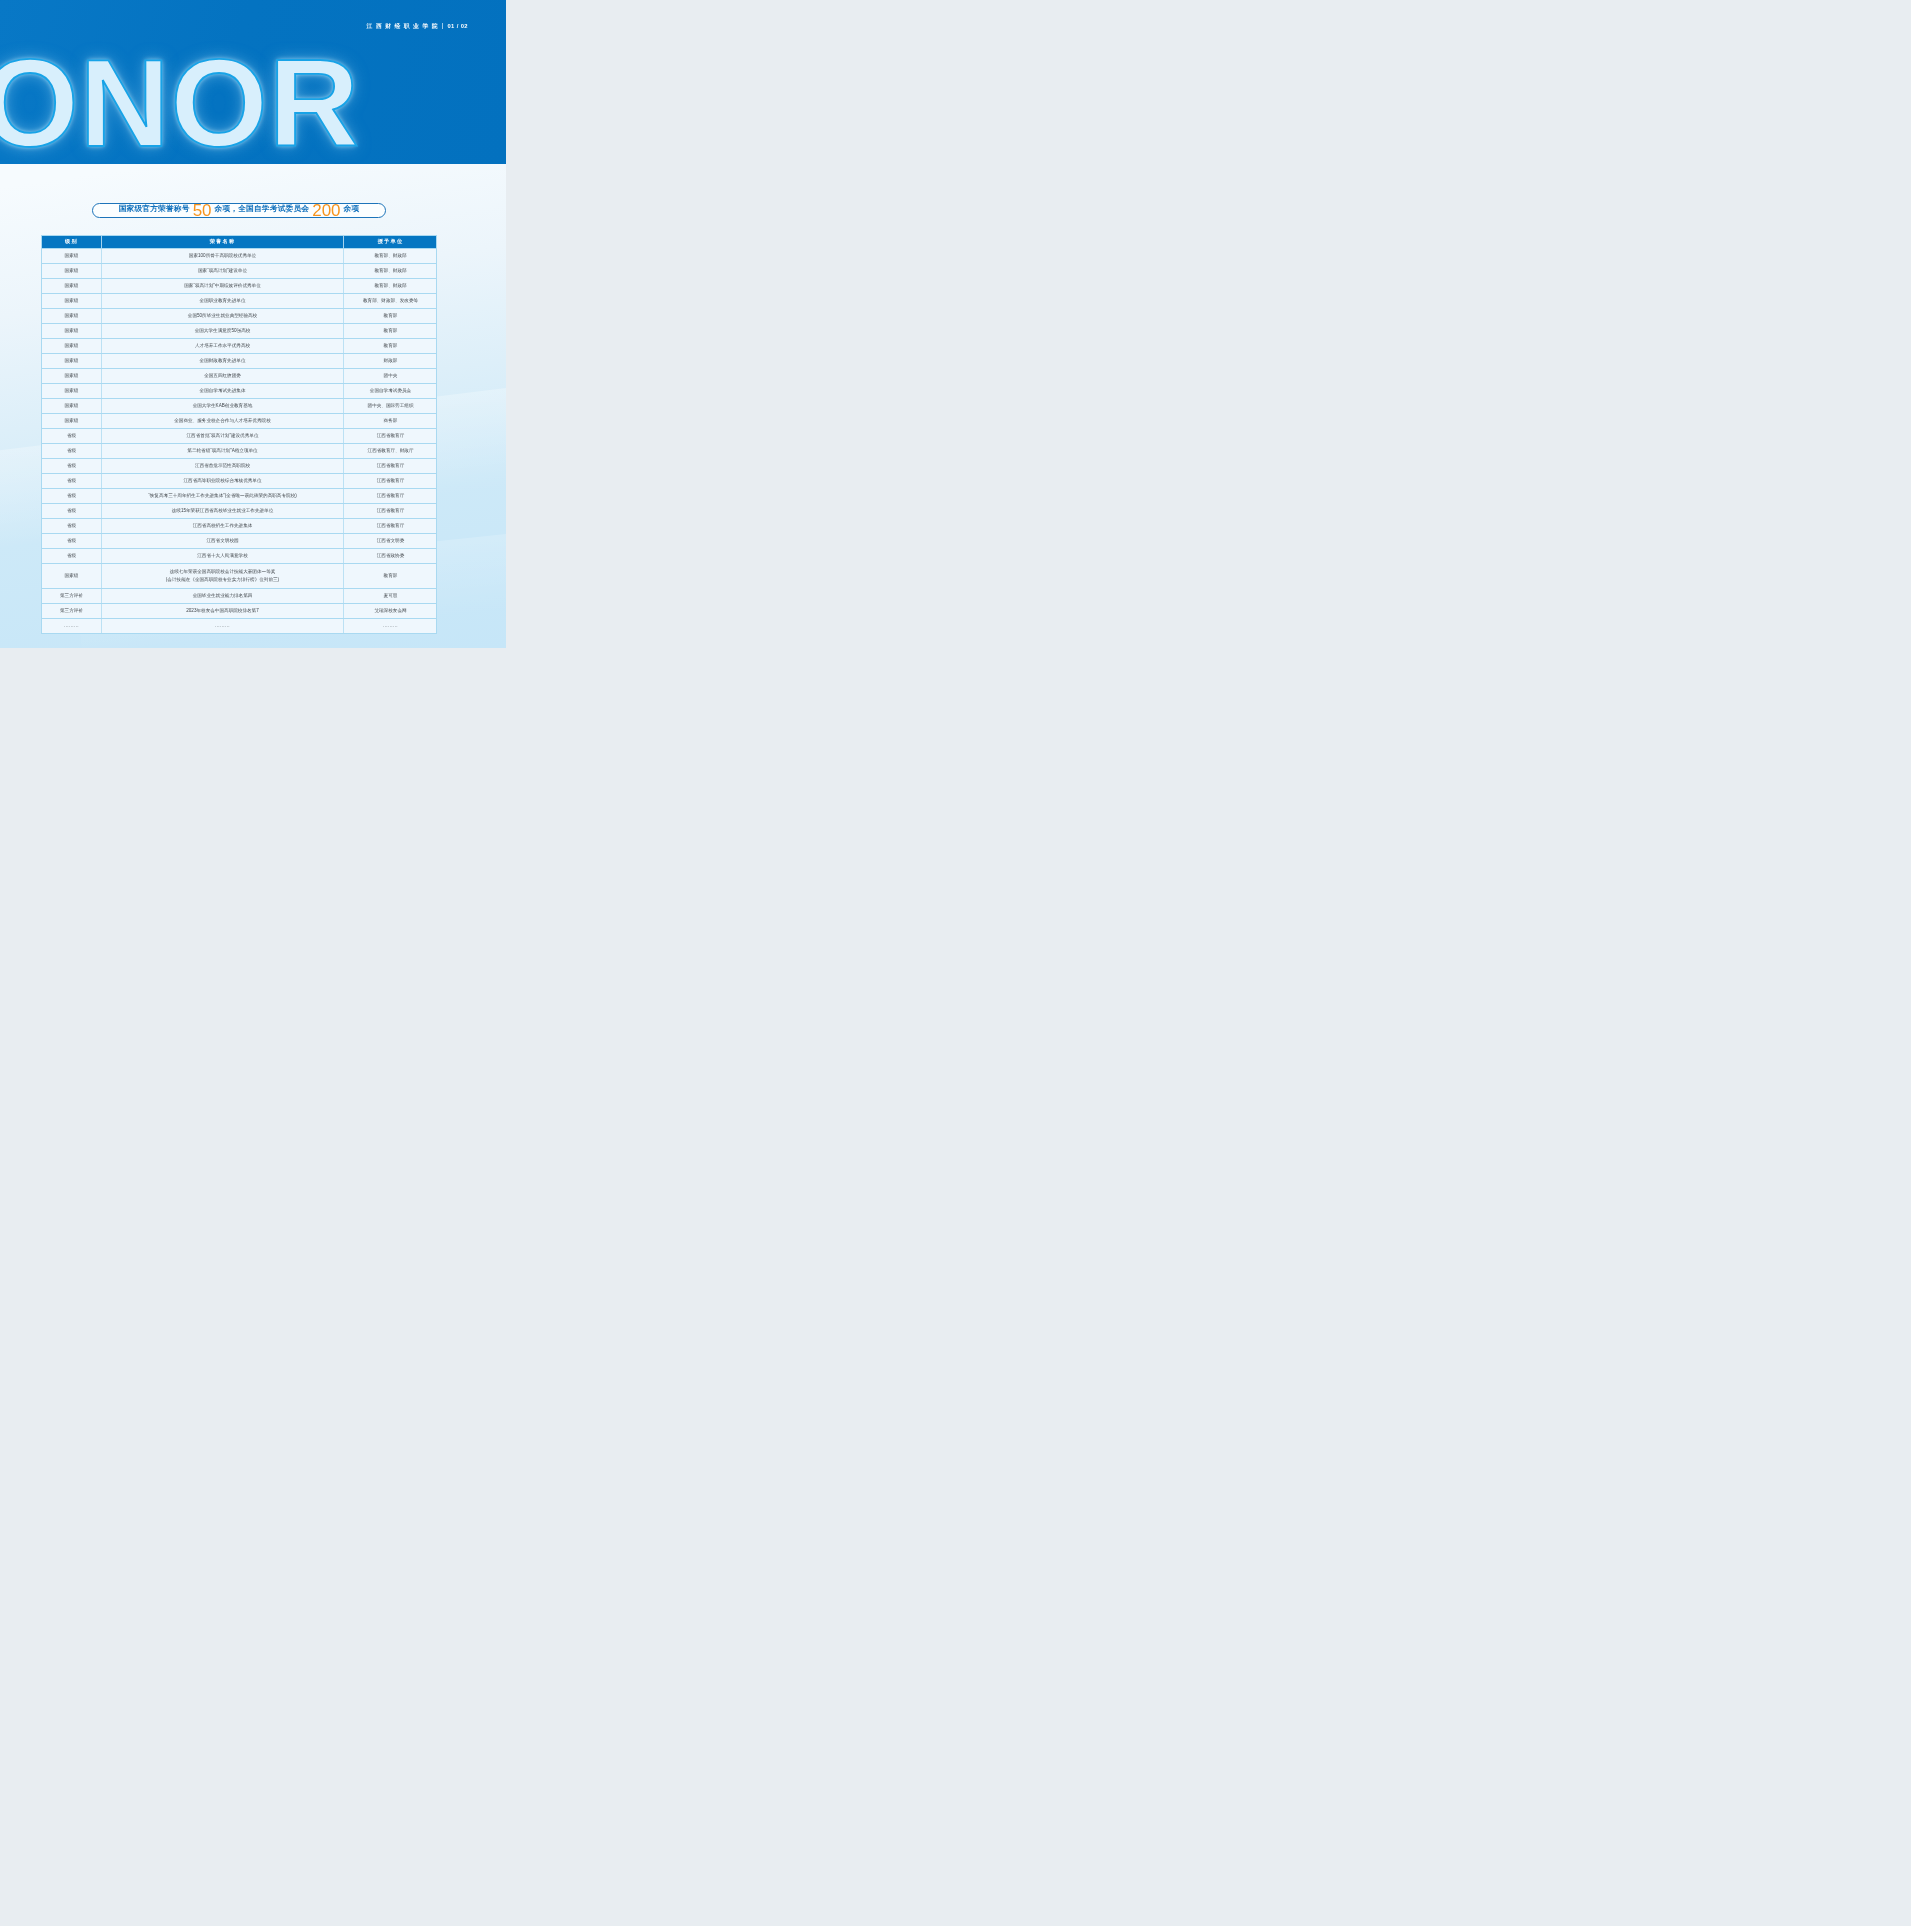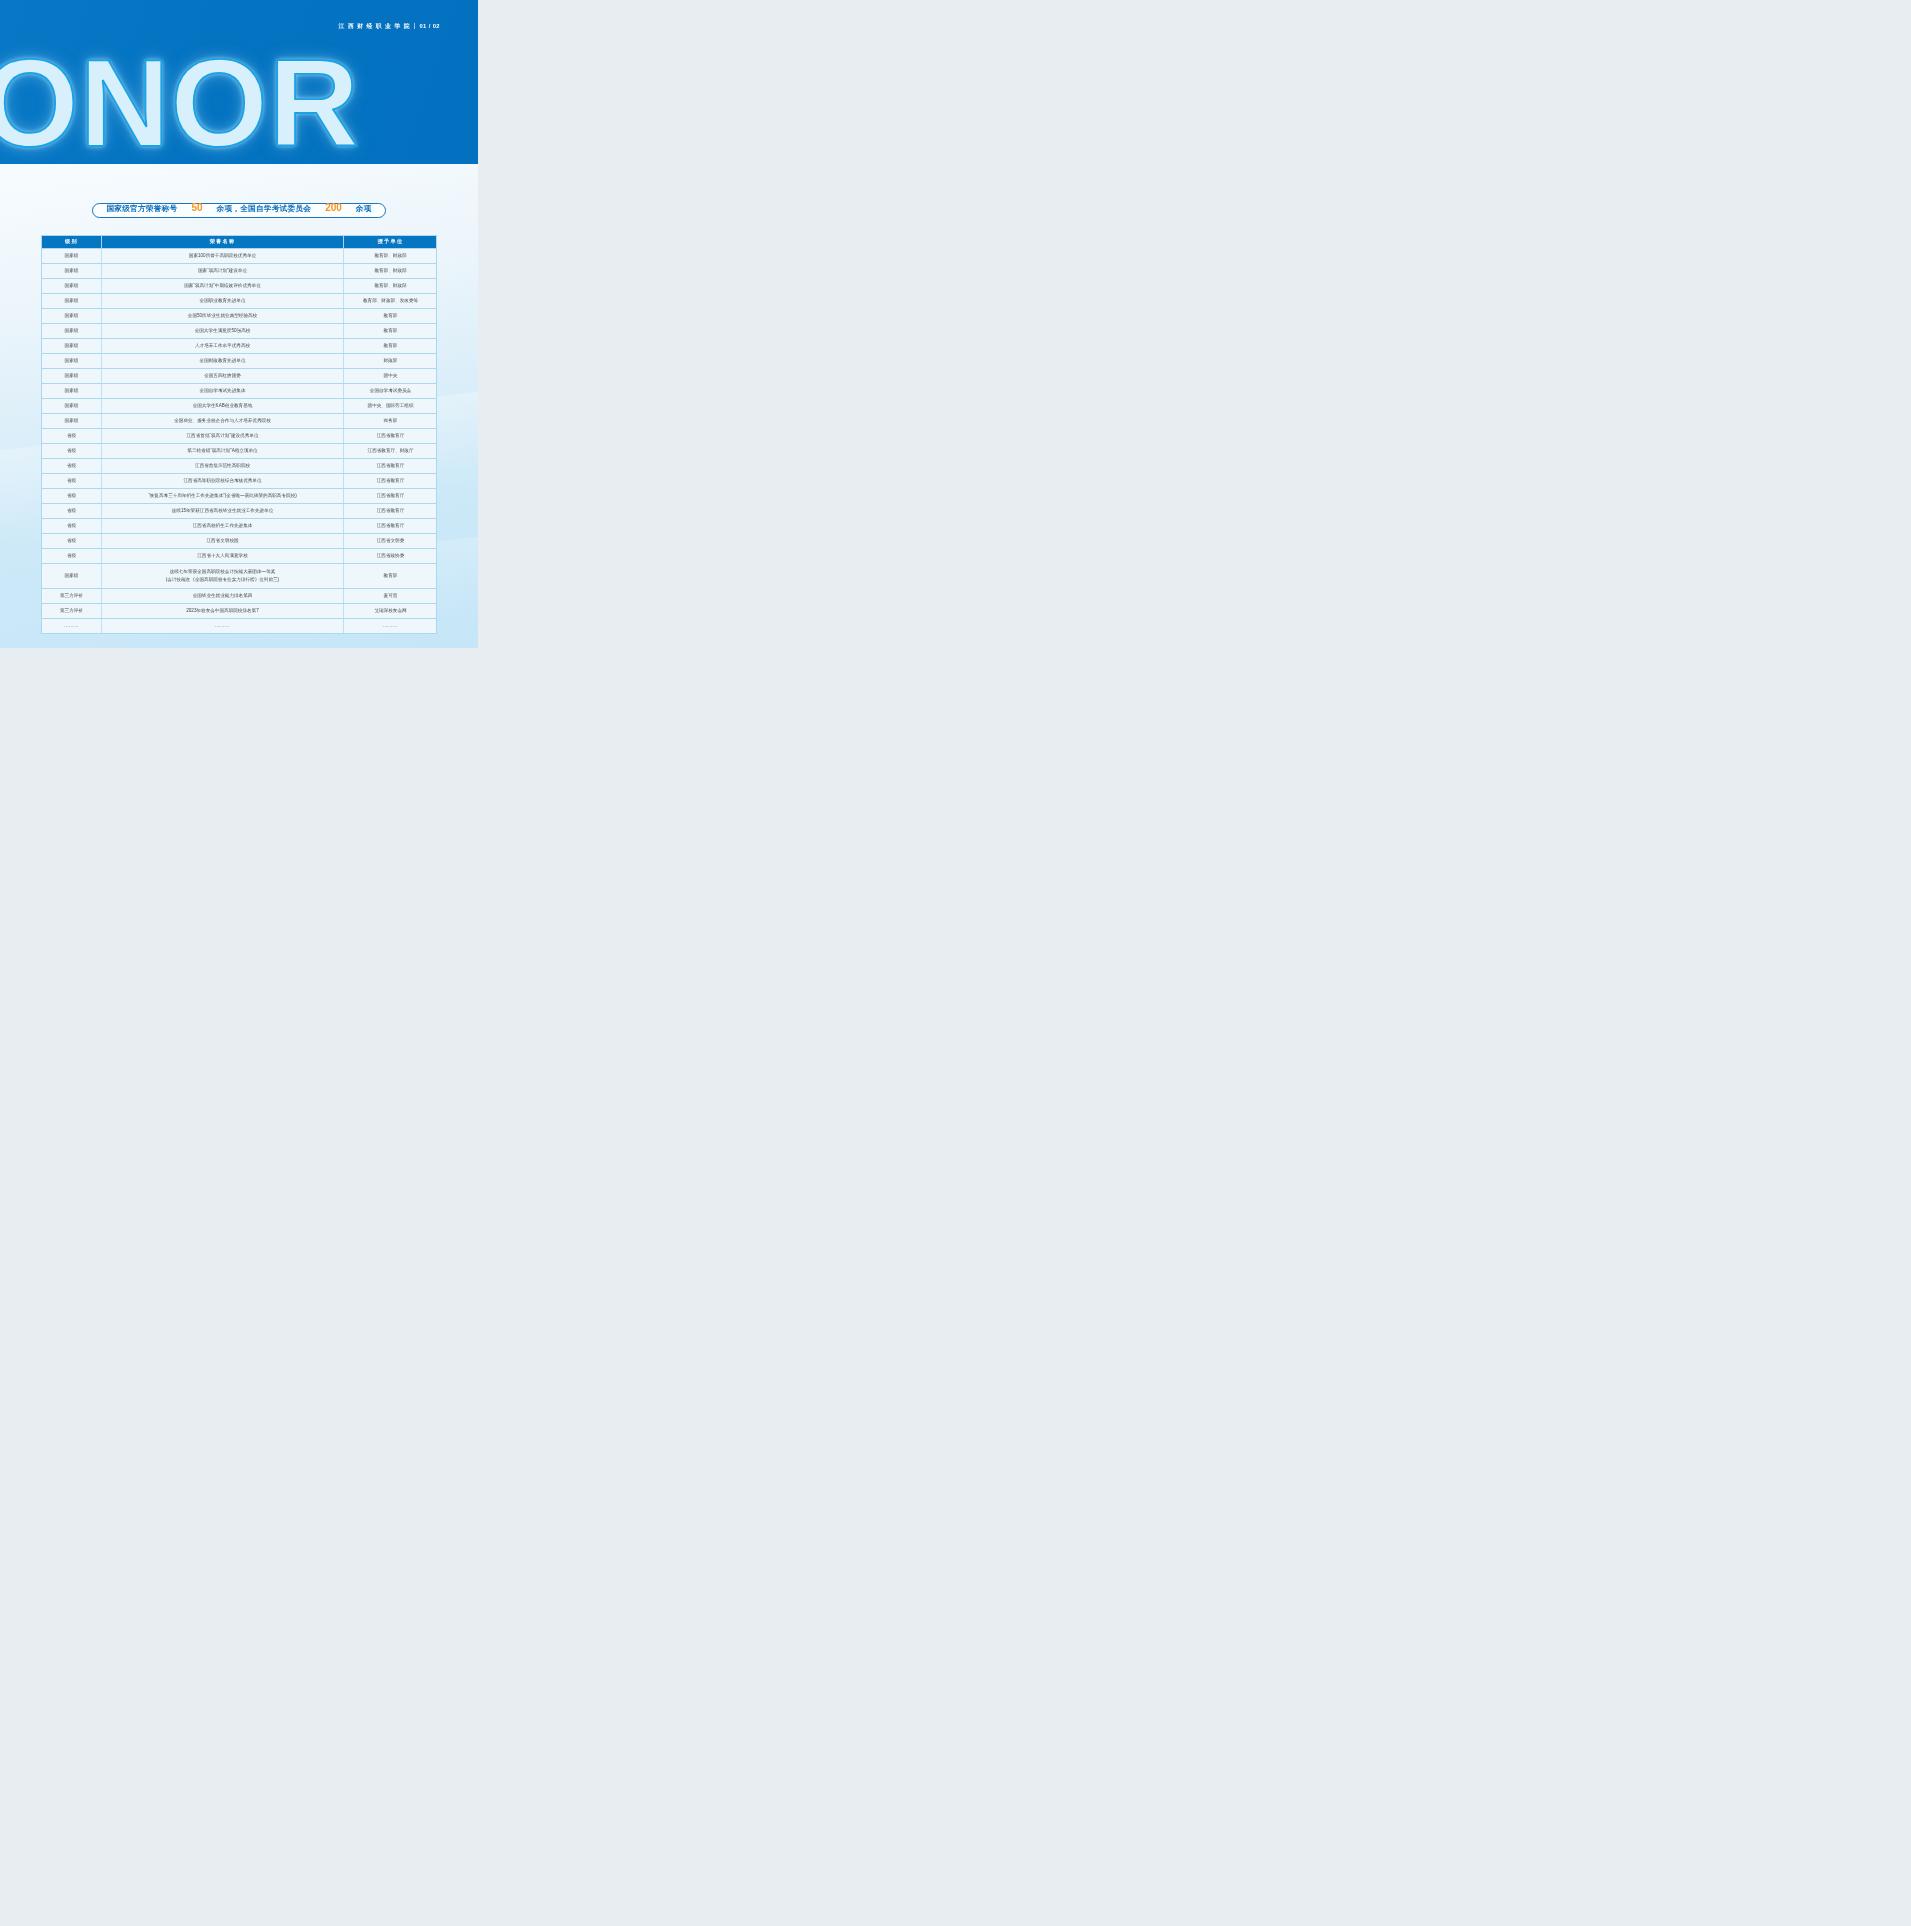--- a/index.html
+++ b/index.html
@@ -1,19 +1,20 @@
 <!DOCTYPE html>
 <html style="--hero_blue: #0473C1; --table_header_blue: #0576C2; --row_bg: #EFF7FD; --grid_line: #A9D9F1; --cell_text: #3F4449; --banner_blue: #1271BD; --accent_orange: #F7941D; --word_fill: #D8EFFC; --word_stroke: #18A3E7; --page_bg_bottom: #C6E6F8;font-size:6.2px"><head>
 <meta charset="utf-8">
 <style>
   html,body{margin:0;padding:0;background:#e8edf1;}
   .page{
     position:relative;width:478px;height:648px;overflow:hidden;
     font-family:"Liberation Sans","DejaVu Sans",sans-serif;
     background:linear-gradient(172deg,#f6fbfe 26%,#ecf5fb 44%,#ddeff9 60%,#cde9f8 76%,#c6e6f8 100%);
+    padding-left:28px;
   }
   .streak{position:absolute;pointer-events:none;}
   .streak.s1{top:416px;left:-85px;width:732px;height:100px;transform:rotate(-7deg);
     background:linear-gradient(180deg,rgba(255,255,255,.28),rgba(255,255,255,0));}
   .streak.s2{top:551px;left:77px;width:539px;height:77px;transform:rotate(-6deg);
     background:linear-gradient(180deg,rgba(255,255,255,.18),rgba(255,255,255,0));}
 
   
   .hero{position:absolute;top:0;left:0;width:100%;height:164px;
     background:linear-gradient(108deg,#0878c6 0%,#0473c1 45%,#0371bf 100%);}
@@ -29,21 +30,21 @@
   .masthead .vbar{width:0.8px;height:5.8px;background:rgba(255,255,255,.6);}
   .masthead .pagenum{font-size:5.8px;font-weight:700;letter-spacing:0.4px;}
 
   
   .banner{
     position:absolute;top:203px;left:92px;width:294px;height:15px;box-sizing:border-box;
     border:0.6px solid #1d74ba;border-radius:10px;background:rgba(253,255,255,.82);
     display:flex;align-items:flex-start;justify-content:center;white-space:nowrap;
   }
   .banner .txt{color:var(--banner_blue,#1271bd);font-size:7.7px;font-weight:700;letter-spacing:0.2px;}
-  .banner .num{color:var(--accent_orange,#f7941d);font-size:10px;font-weight:700;line-height:.9;margin:0 14px;transform:translateY(-0.8px);}
+  .banner .num{color:var(--accent_orange,#f7941d);font-size:17px;font-weight:400;line-height:.9;margin:0 3px;transform:translateY(-0.8px);}
 
   
   .table{position:absolute;left:41px;top:235px;width:396px;box-sizing:border-box;
     border:0.8px solid var(--grid_line,#a9d9f1);}
   .thead{display:grid;grid-template-columns:59px 242px 94px;background:var(--table_header_blue,#0576c2);}
   .hcell{height:11.6px;display:flex;align-items:center;justify-content:center;
     color:#fff;font-size:5.2px;font-weight:700;letter-spacing:1.2px;}
   .hcell + .hcell{border-left:0.6px solid rgba(195,228,246,.85);}
   .trow{display:grid;grid-template-columns:59px 242px 94px;background:var(--row_bg,#eff7fd);
     border-top:0.8px solid var(--grid_line,#a9d9f1);}

